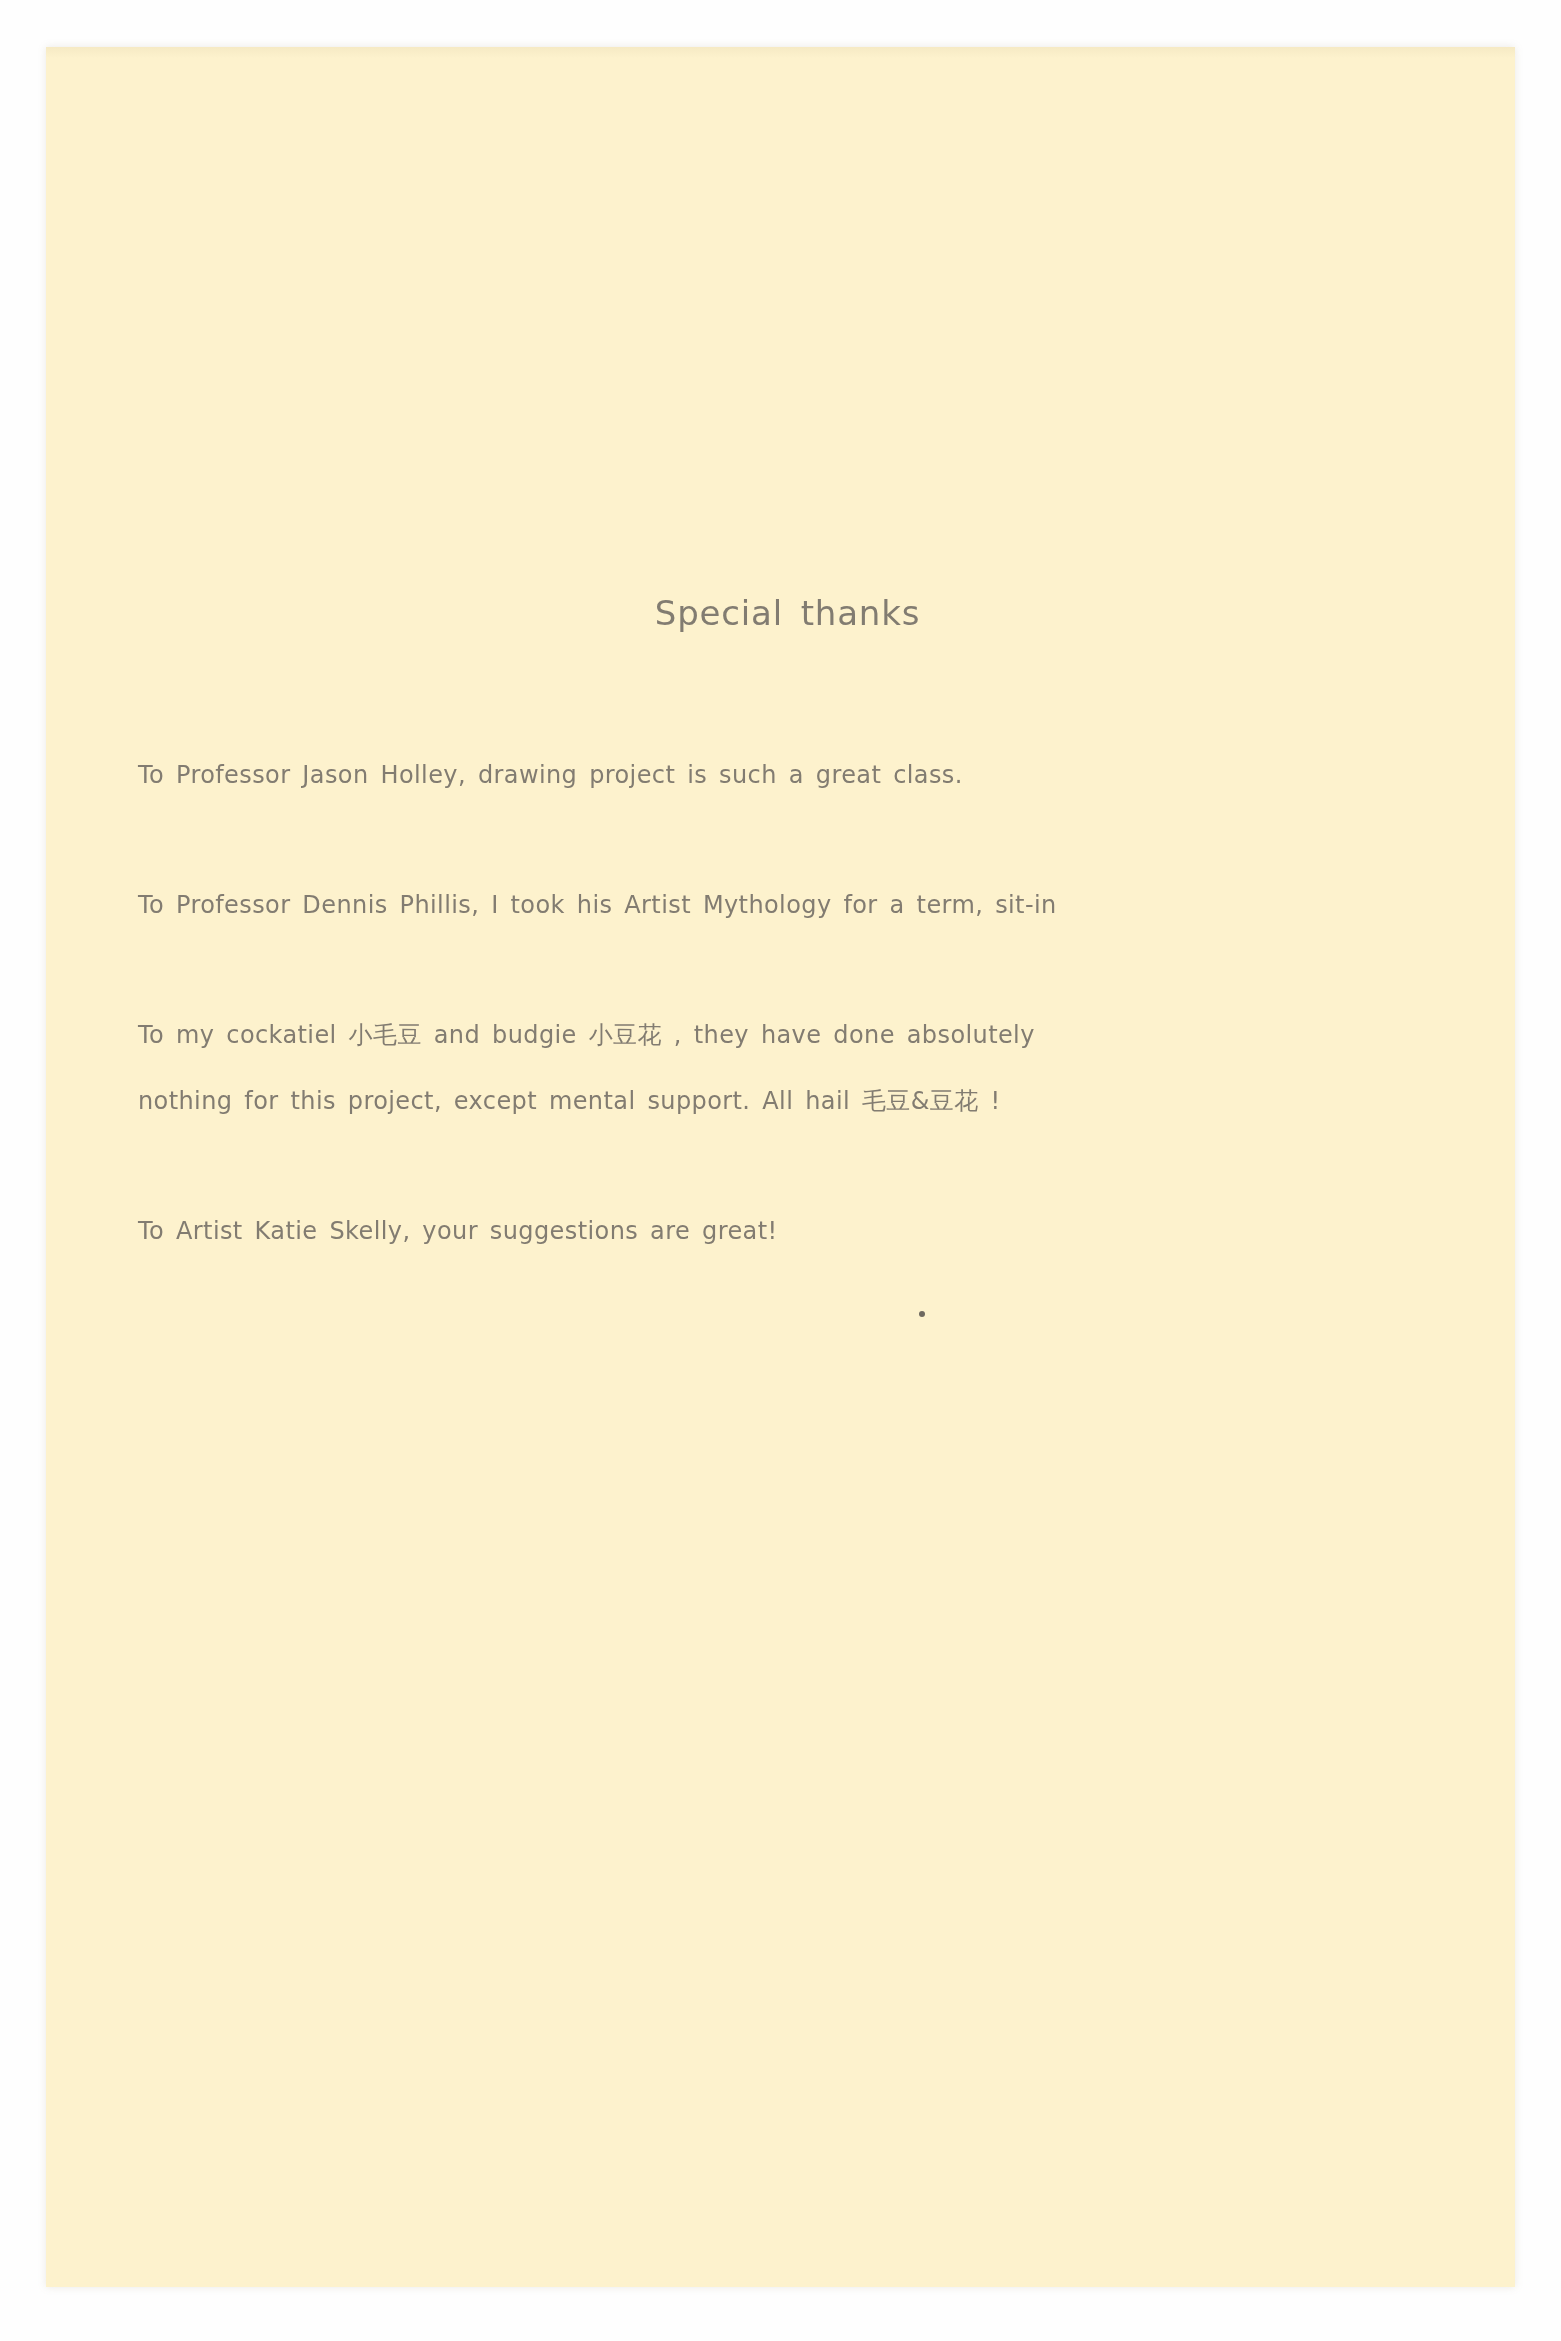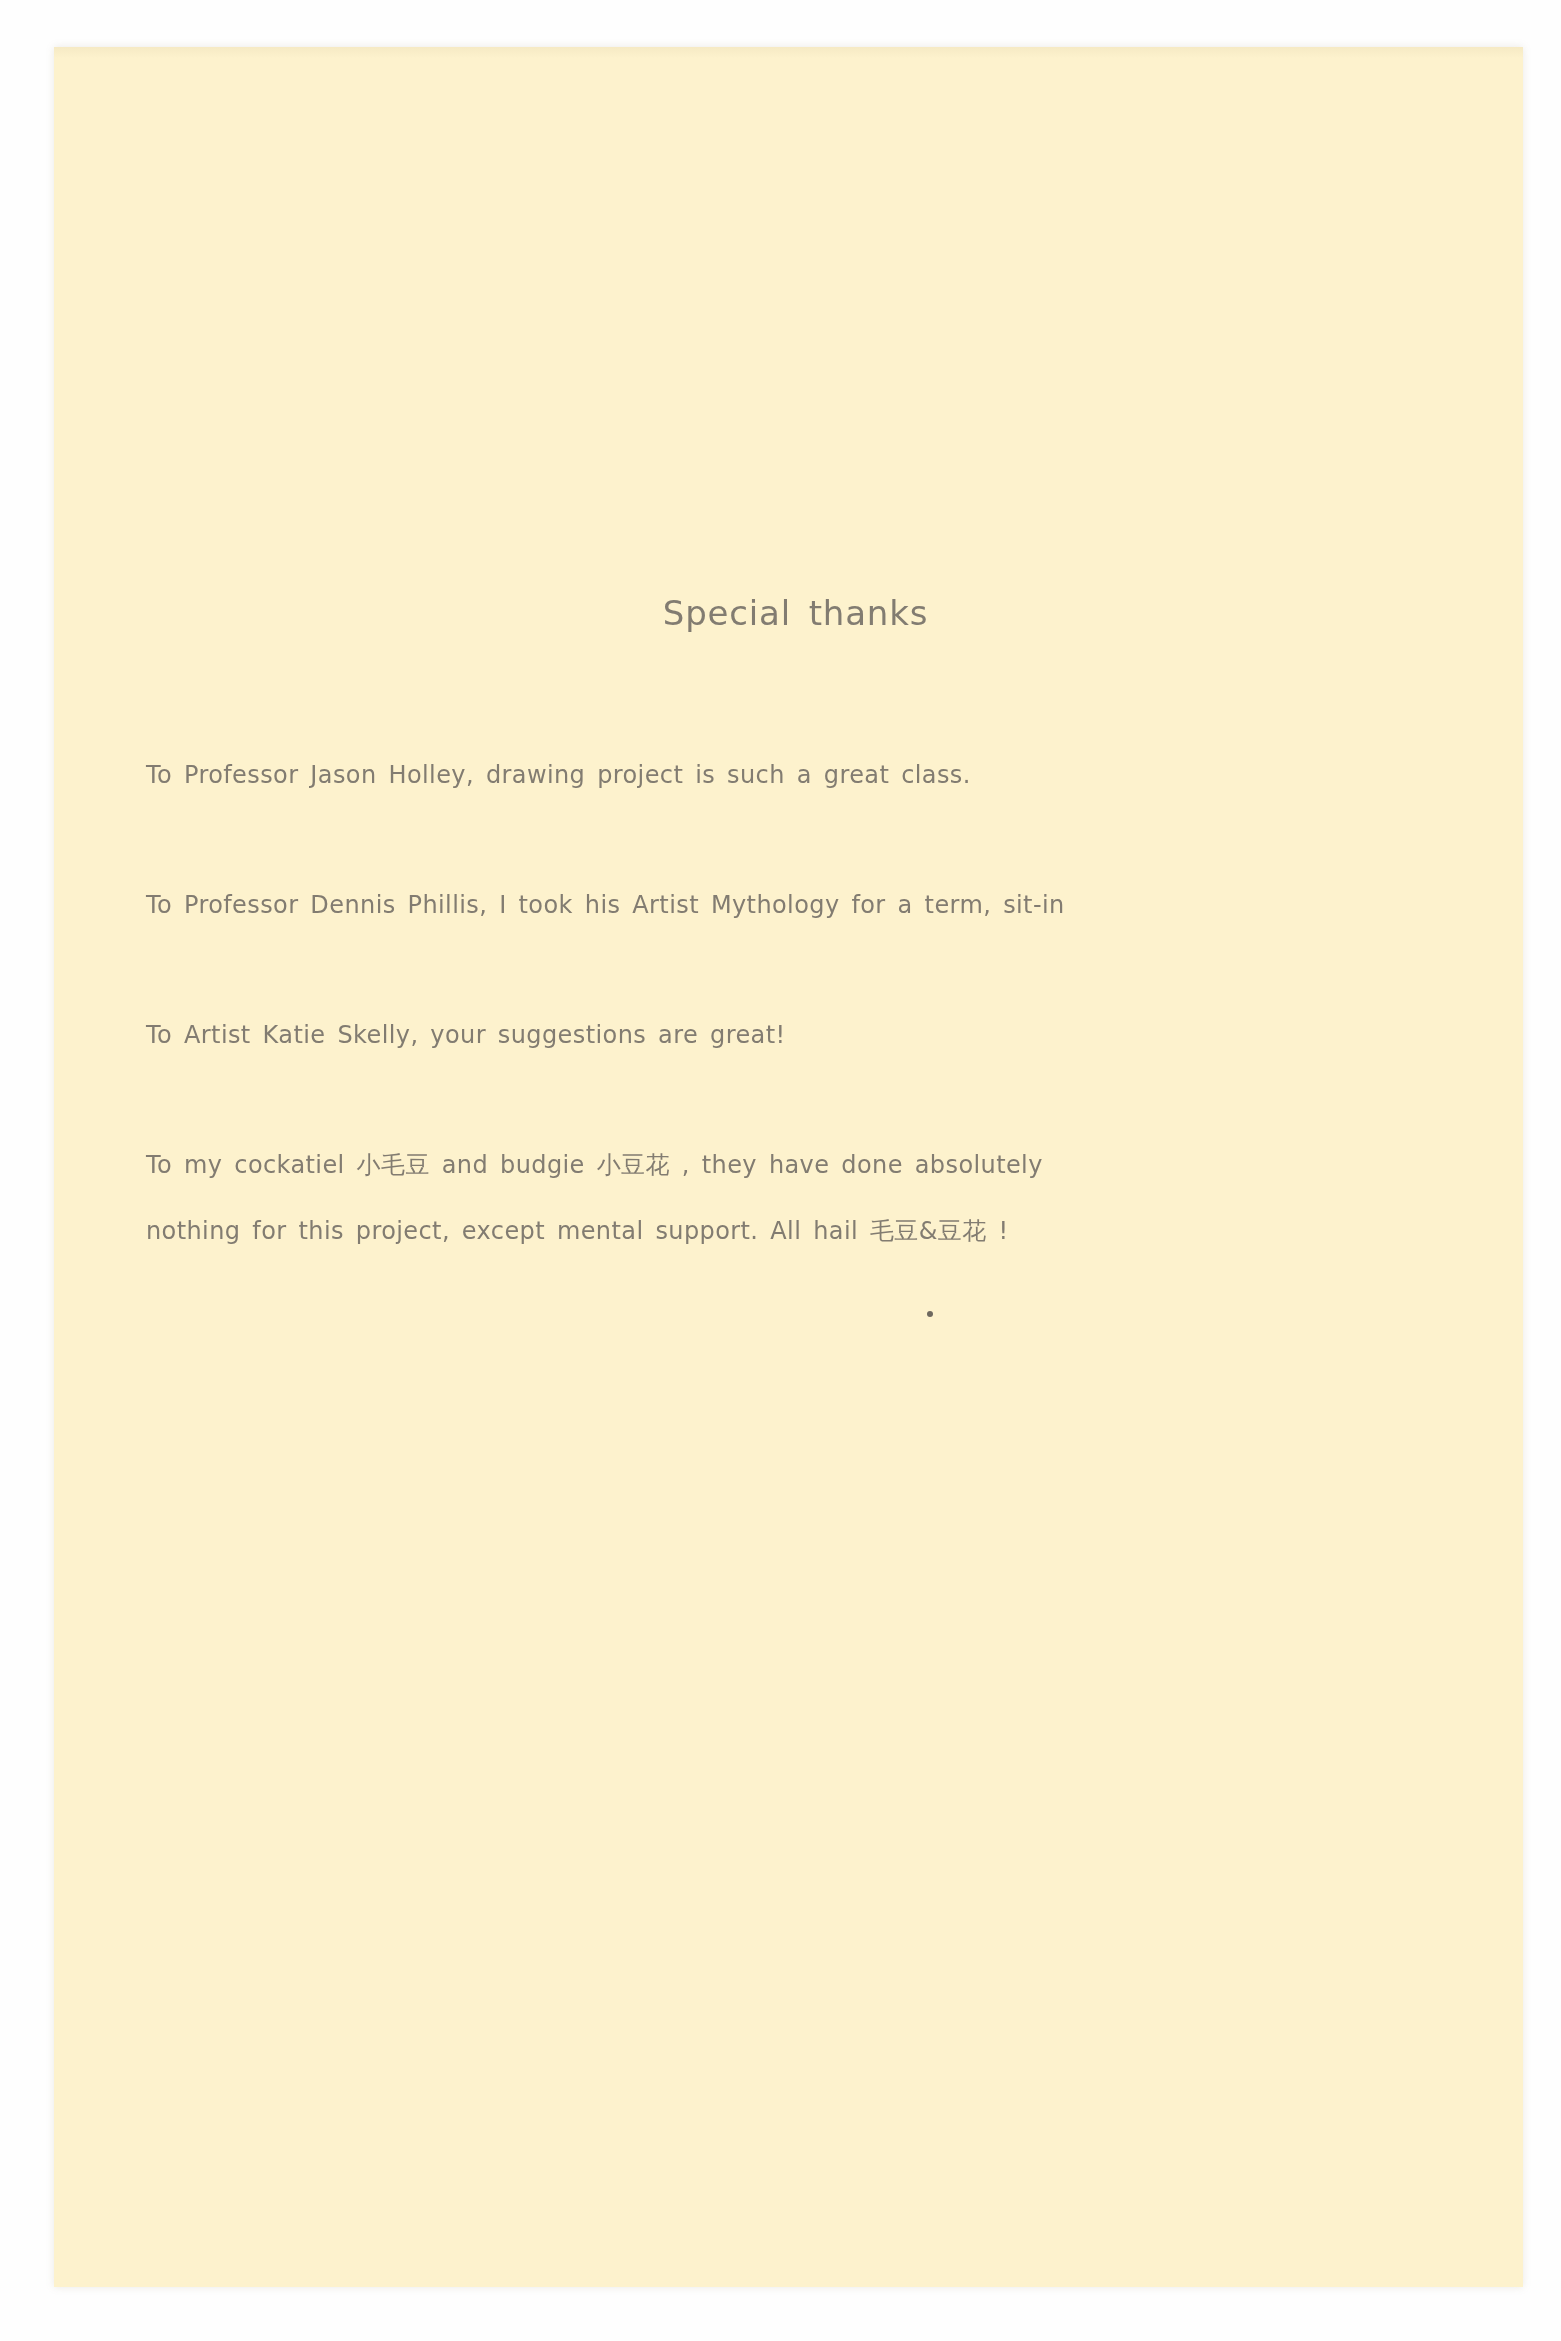--- a/index.html
+++ b/index.html
@@ -8,21 +8,21 @@
     width: 1562px;
     height: 2342px;
     background: #fefefe;
     overflow: hidden;
     font-family: "DejaVu Sans", "Liberation Sans", sans-serif;
   }
   .paper {
     position: relative;
     box-sizing: border-box;
     position: absolute;
-    left: 54px;
+    left: 46px;
     top: 47px;
     width: 1469px;
     height: 2240px;
     background: #fdf2cd;
     box-shadow: 0 0 7.8px rgba(150, 140, 110, 0.18);
     padding: 543px 78px 0 92px;
     color: #827c71;
   }
   .paper::before {
     
@@ -72,24 +72,24 @@
   <div class="para">
     <div class="line">To Professor Jason Holley, drawing project is such a great class.</div>
   </div>
 
   <div class="para">
     <div class="line">To Professor Dennis Phillis, I took his Artist Mythology for a term, sit-in</div>
   </div>
 
 
   <div class="para">
-    <div class="line">To Artist Katie Skelly, your suggestions are great!</div>
+    <div class="line">To my cockatiel 小毛豆 and budgie 小豆花 , they have done absolutely</div>
+    <div class="line">nothing for this project, except mental support. All hail 毛豆&amp;豆花 !</div>
   </div>
 
   <div class="para">
-    <div class="line">To my cockatiel 小毛豆 and budgie 小豆花 , they have done absolutely</div>
-    <div class="line">nothing for this project, except mental support. All hail 毛豆&amp;豆花 !</div>
+    <div class="line">To Artist Katie Skelly, your suggestions are great!</div>
   </div>
 
   <div class="stray-dot"></div>
 
 </div>
 
 
 </body></html>

